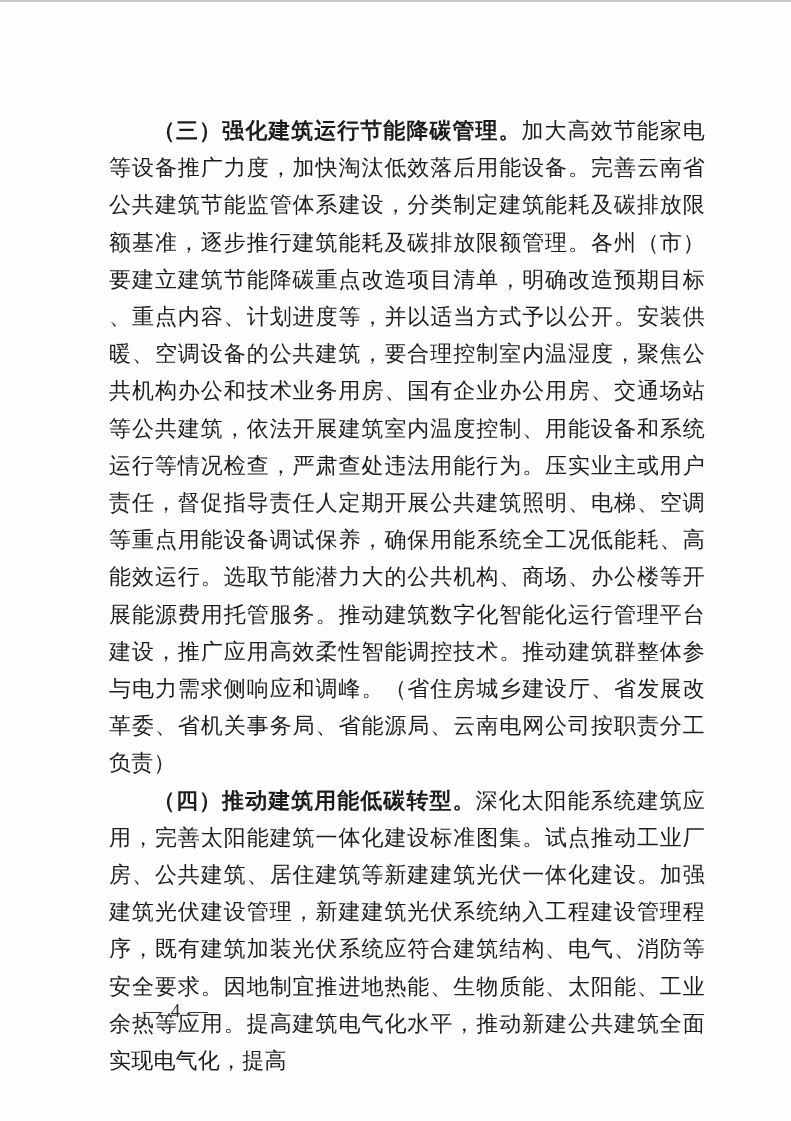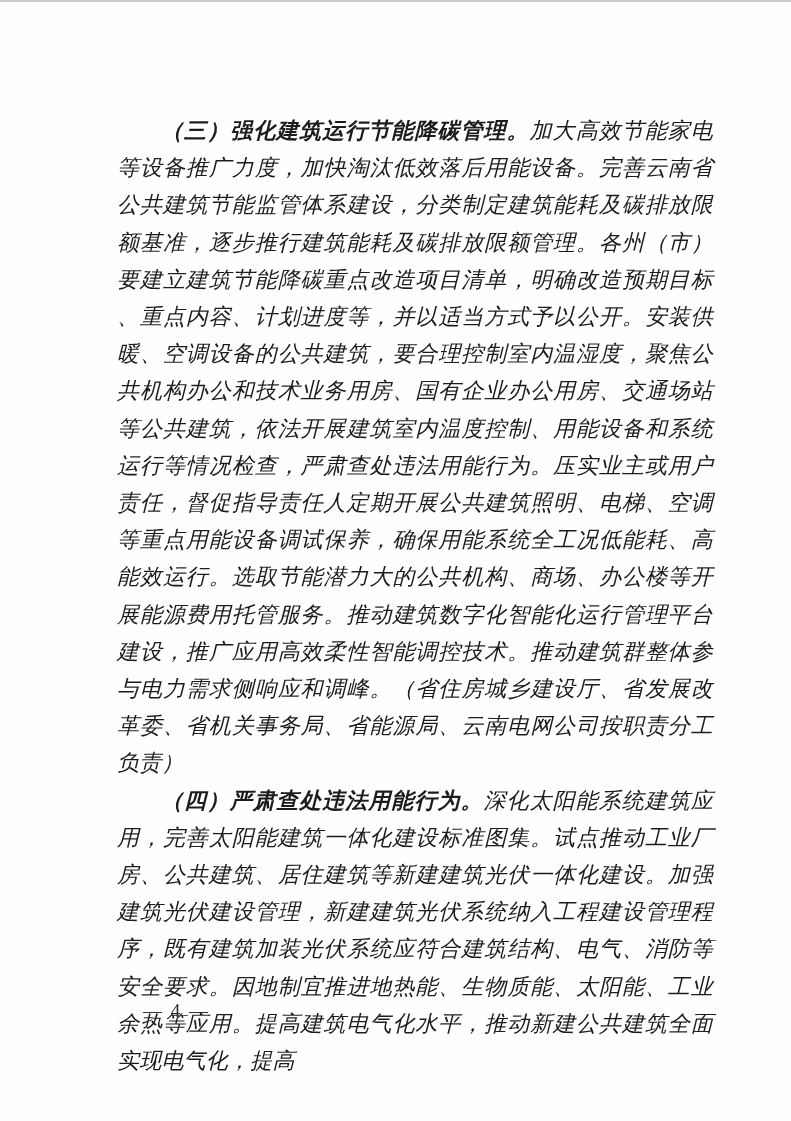--- a/index.html
+++ b/index.html
@@ -19,24 +19,23 @@
   .scan-edge {
     position: absolute;
     top: 0;
     left: 0;
     width: 791px;
     height: 2px;
     background: #c9c9c9;
   }
   .text-block {
     position: absolute;
-    left: 117px;
+    left: 109px;
     top: 112px;
     width: 596px;
-    font-style: italic;
   }
   .para {
     margin: 0;
     font-size: 22px;
     line-height: 37.2px;
     text-align: justify;
     text-justify: inter-character;
     text-indent: 2em;
     letter-spacing: 0.2px;
     word-break: break-all;
@@ -56,17 +55,17 @@
 </style>
 </head>
 <body>
 
 <div class="page">
   <div class="scan-edge"></div>
 
   <div class="text-block">
     <p class="para"><span class="para-heading">（三）强化建筑运行节能降碳管理。</span><span>加大高效节能家电等设备推广力度，加快淘汰低效落后用能设备。完善云南省公共建筑节能监管体系建设，分类制定建筑能耗及碳排放限额基准，逐步推行建筑能耗及碳排放限额管理。各州（市）要建立建筑节能降碳重点改造项目清单，明确改造预期目标、重点内容、计划进度等，并以适当方式予以公开。安装供暖、空调设备的公共建筑，要合理控制室内温湿度，聚焦公共机构办公和技术业务用房、国有企业办公用房、交通场站等公共建筑，依法开展建筑室内温度控制、用能设备和系统运行等情况检查，严肃查处违法用能行为。压实业主或用户责任，督促指导责任人定期开展公共建筑照明、电梯、空调等重点用能设备调试保养，确保用能系统全工况低能耗、高能效运行。选取节能潜力大的公共机构、商场、办公楼等开展能源费用托管服务。推动建筑数字化智能化运行管理平台建设，推广应用高效柔性智能调控技术。推动建筑群整体参与电力需求侧响应和调峰。（省住房城乡建设厅、省发展改革委、省机关事务局、省能源局、云南电网公司按职责分工负责）</span></p>
 
-    <p class="para"><span class="para-heading">（四）严肃查处违法用能行为。</span><span>深化太阳能系统建筑应用，完善太阳能建筑一体化建设标准图集。试点推动工业厂房、公共建筑、居住建筑等新建建筑光伏一体化建设。加强建筑光伏建设管理，新建建筑光伏系统纳入工程建设管理程序，既有建筑加装光伏系统应符合建筑结构、电气、消防等安全要求。因地制宜推进地热能、生物质能、太阳能、工业余热等应用。提高建筑电气化水平，推动新建公共建筑全面实现电气化，提高</span></p>
+    <p class="para"><span class="para-heading">（四）推动建筑用能低碳转型。</span><span>深化太阳能系统建筑应用，完善太阳能建筑一体化建设标准图集。试点推动工业厂房、公共建筑、居住建筑等新建建筑光伏一体化建设。加强建筑光伏建设管理，新建建筑光伏系统纳入工程建设管理程序，既有建筑加装光伏系统应符合建筑结构、电气、消防等安全要求。因地制宜推进地热能、生物质能、太阳能、工业余热等应用。提高建筑电气化水平，推动新建公共建筑全面实现电气化，提高</span></p>
   </div>
 
   <div class="page-footer">— 4 —</div>
 </div>
 
 </body></html>

